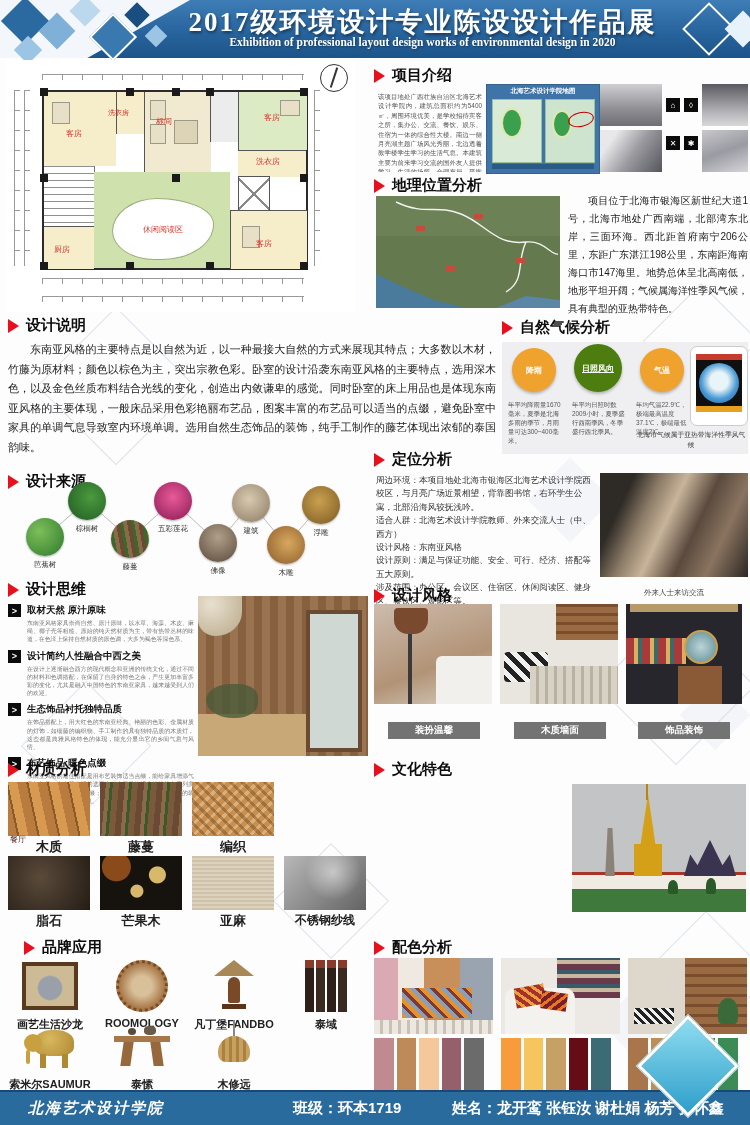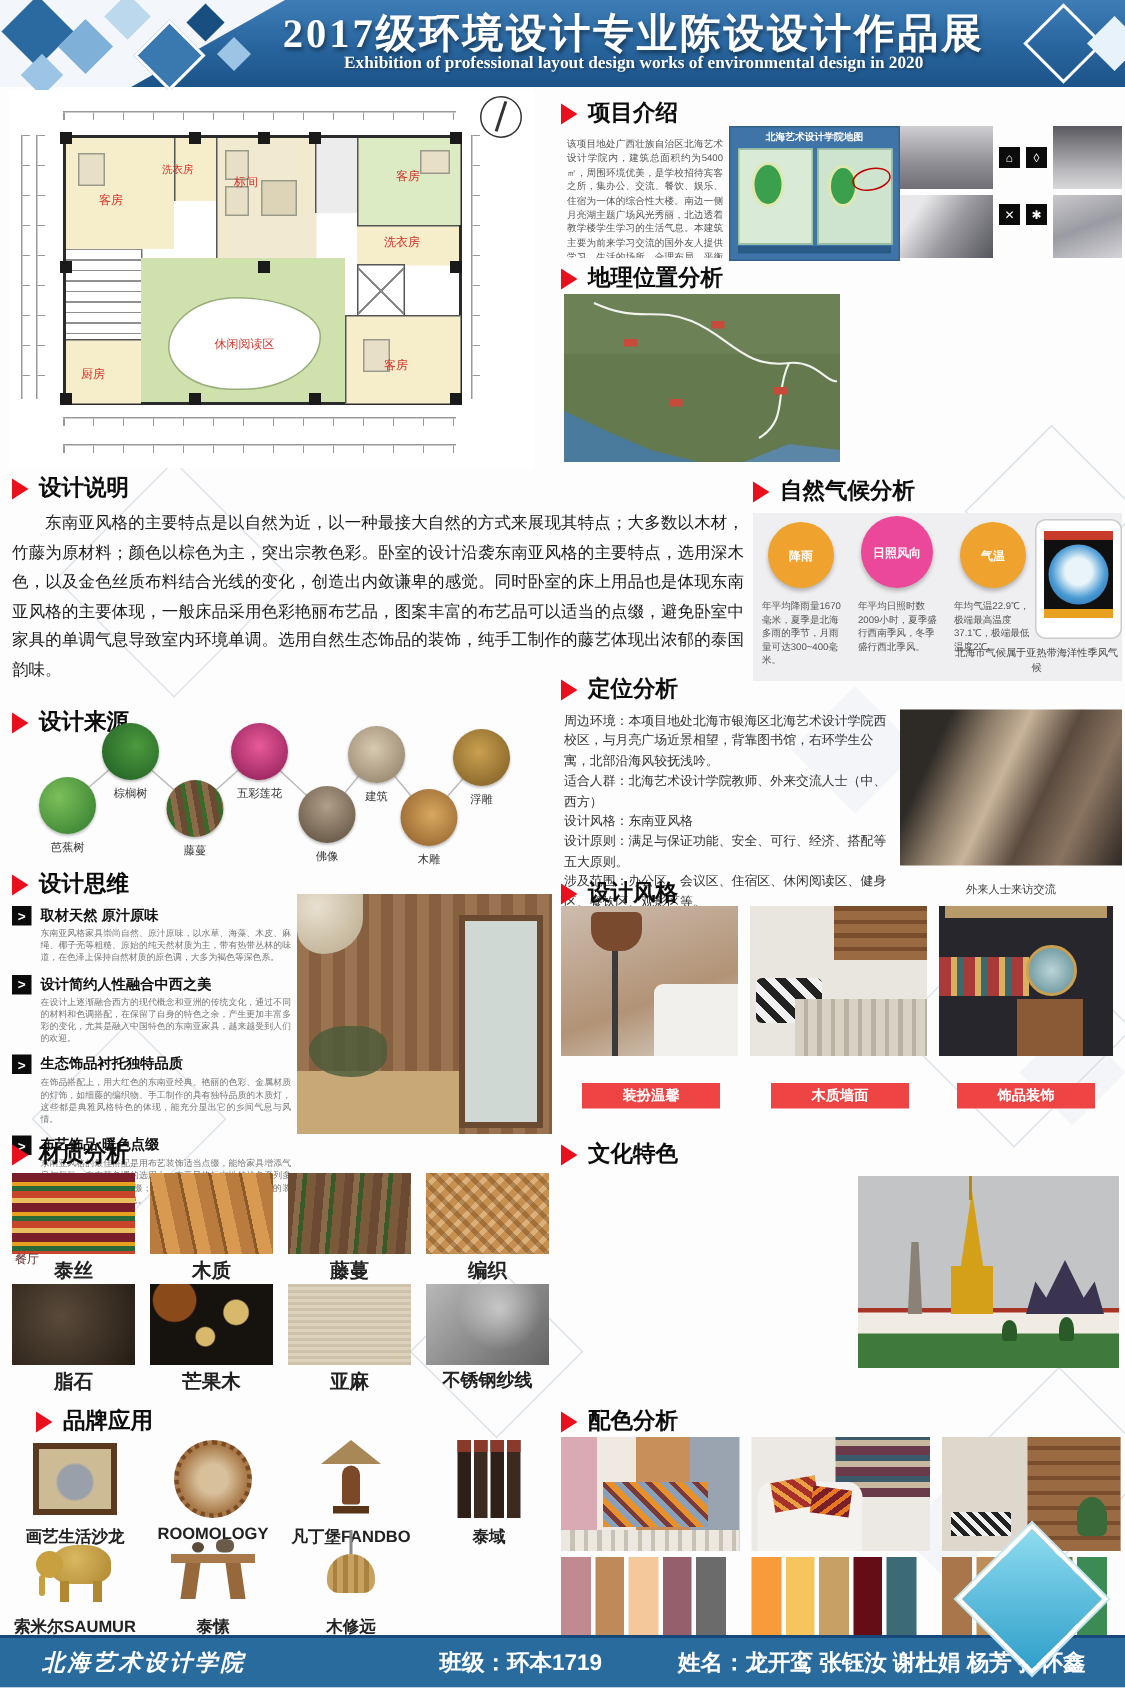--- a/index.html
+++ b/index.html
@@ -72,21 +72,21 @@
   .s7{background:radial-gradient(circle at 45% 40%,#caa050,#7a5a22);}
   
   .pos-body{position:absolute;font-size:8.6px;line-height:13.4px;color:#333;white-space:pre-line;}
   
   .dt-item{margin-bottom:6px;}
   .dt-h{display:flex;align-items:center;gap:6px;font-size:9.5px;font-weight:bold;color:#111;}
   .dt-sq{width:13px;height:13px;background:#0b0b0b;color:#fff;font-size:9px;font-weight:bold;
          display:flex;align-items:center;justify-content:center;flex:0 0 13px;}
   .dt-t{font-size:5.9px;line-height:8.2px;color:#777;margin:2px 0 0 19px;text-align:justify;}
   
-  .lbar{position:absolute;height:17px;background:#ef4444;color:#fff;font-size:9.5px;font-weight:bold;
+  .lbar{position:absolute;height:17px;background:#737373;color:#fff;font-size:9.5px;font-weight:bold;
         display:flex;align-items:center;justify-content:center;}
   
   .mat{width:82px;}
   .mimg{width:82px;height:54px;}
   .mlab{text-align:center;font-size:13px;font-weight:bold;margin-top:2px;}
   .m0{background:repeating-linear-gradient(180deg,#7a1e2a 0 6px,#e8a020 6px 9px,#2a6a3a 9px 12px,#c8442a 12px 17px,#e8c060 17px 20px);}
   .m1{background:repeating-linear-gradient(78deg,#b97c3e 0 9px,#8a5a28 9px 11px,#d89a50 11px 20px);}
   .m2{background:repeating-linear-gradient(95deg,#6a4a32 0 6px,#8a6a48 6px 10px,#3a5a2a 10px 13px,#7a5a3a 13px 19px);}
   .m3{background:#c89050;background-image:repeating-linear-gradient(45deg,rgba(90,50,10,.35) 0 3px,transparent 3px 8px),repeating-linear-gradient(-45deg,rgba(255,235,200,.35) 0 3px,transparent 3px 8px);}
   .m4{background:radial-gradient(circle at 40% 40%,#5a4a3a,#241c14);}
@@ -234,41 +234,42 @@
       <rect x="0" y="0" width="184" height="40" fill="#70855a" opacity=".7"></rect>
       <polygon points="0,112 0,78 30,92 58,104 90,112" fill="#4a7a9c"></polygon>
       <polygon points="120,112 150,100 184,104 184,112" fill="#5b86a6"></polygon>
       <path d="M20,6 C50,20 60,8 85,18 C110,28 120,50 150,46 C168,44 176,60 182,58 M150,46 C140,66 150,84 130,96" stroke="#fff" stroke-width="1.4" fill="none" opacity=".9"></path>
       <rect x="40" y="30" width="9" height="5" fill="#c84a3a"></rect>
         <rect x="98" y="18" width="9" height="5" fill="#c84a3a"></rect>
       <rect x="140" y="62" width="9" height="5" fill="#c84a3a"></rect>
         <rect x="70" y="70" width="9" height="5" fill="#c84a3a"></rect>
     </svg>
   </div>
+  <div class="abs" style="left:568px;top:192px;width:180px;font-size:10px;line-height:18px;color:#1a1a1a;text-align:justify;text-indent:2em;">项目位于北海市银海区新世纪大道1号，北海市地处广西南端，北部湾东北岸，三面环海。西北距首府南宁206公里，东距广东湛江198公里，东南距海南海口市147海里。地势总体呈北高南低，地形平坦开阔；气候属海洋性季风气候，具有典型的亚热带特色。</div>
 
   <div class="abs" style="left:8px;top:316px;">
     <div class="st">
         <span class="tri"></span>
       <span>设计说明</span>
       </div>
   </div>
   <div class="abs" style="left:8px;top:340px;width:488px;font-size:11px;line-height:19.5px;color:#1c1c1c;text-align:justify;text-indent:2em;">东南亚风格的主要特点是以自然为近，以一种最接大自然的方式来展现其特点；大多数以木材，竹藤为原材料；颜色以棕色为主，突出宗教色彩。卧室的设计沿袭东南亚风格的主要特点，选用深木色，以及金色丝质布料结合光线的变化，创造出内敛谦卑的感觉。同时卧室的床上用品也是体现东南亚风格的主要体现，一般床品采用色彩艳丽布艺品，图案丰富的布艺品可以适当的点缀，避免卧室中家具的单调气息导致室内环境单调。选用自然生态饰品的装饰，纯手工制作的藤艺体现出浓郁的泰国韵味。</div>
 
   <div class="abs" style="left:502px;top:318px;">
     <div class="st">
         <span class="tri"></span>
       <span>自然气候分析</span>
       </div>
   </div>
   <div class="clim-panel" style="left:502px;top:342px;width:246px;height:112px;">
     <div class="abs" style="left:10px;top:6px;">
         <div class="ccirc" style="background:#f0a22e;">降雨</div>
       </div>
     <div class="abs" style="left:72px;top:2px;">
-        <div class="ccirc" style="background:#ec4899;width:48px;height:48px;">日照风向</div>
+        <div class="ccirc" style="background:#4d7c0f;width:48px;height:48px;text-decoration:underline;">日照风向</div>
       </div>
     <div class="abs" style="left:138px;top:6px;">
         <div class="ccirc" style="background:#f0a22e;">气温</div>
       </div>
     <div class="ctext abs" style="left:6px;top:58px;width:56px;">年平均降雨量1670毫米，夏季是北海多雨的季节，月雨量可达300~400毫米。</div>
     <div class="ctext abs" style="left:70px;top:58px;width:56px;">年平均日照时数2009小时，夏季盛行西南季风，冬季盛行西北季风。</div>
     <div class="ctext abs" style="left:134px;top:58px;width:54px;">年均气温22.9℃，极端最高温度37.1℃，极端最低温度2℃。</div>
     <div class="tablet" style="left:188px;top:4px;">
       <div class="tscreen">
         <div class="abs" style="left:0;top:0;width:46px;height:6px;background:#c83a2a;"></div>
@@ -392,24 +393,20 @@
 
   <div class="abs" style="left:8px;top:760px;">
     <div class="st">
         <span class="tri"></span>
       <span>材质分析</span>
       </div>
   </div>
   <span class="abs" style="left:10px;top:834px;font-size:8px;color:#5a2a2a;z-index:2;">餐厅</span>
   <div class="abs" style="left:8px;top:782px;width:358px;display:flex;gap:10px;">
     <div class="mat">
-        <div class="mimg m0"></div>
-        <div class="mlab">泰丝</div>
-      </div>
-    <div class="mat">
         <div class="mimg m1"></div>
         <div class="mlab">木质</div>
       </div>
     <div class="mat">
         <div class="mimg m2"></div>
         <div class="mlab">藤蔓</div>
       </div>
     <div class="mat">
         <div class="mimg m3"></div>
         <div class="mlab">编织</div>

